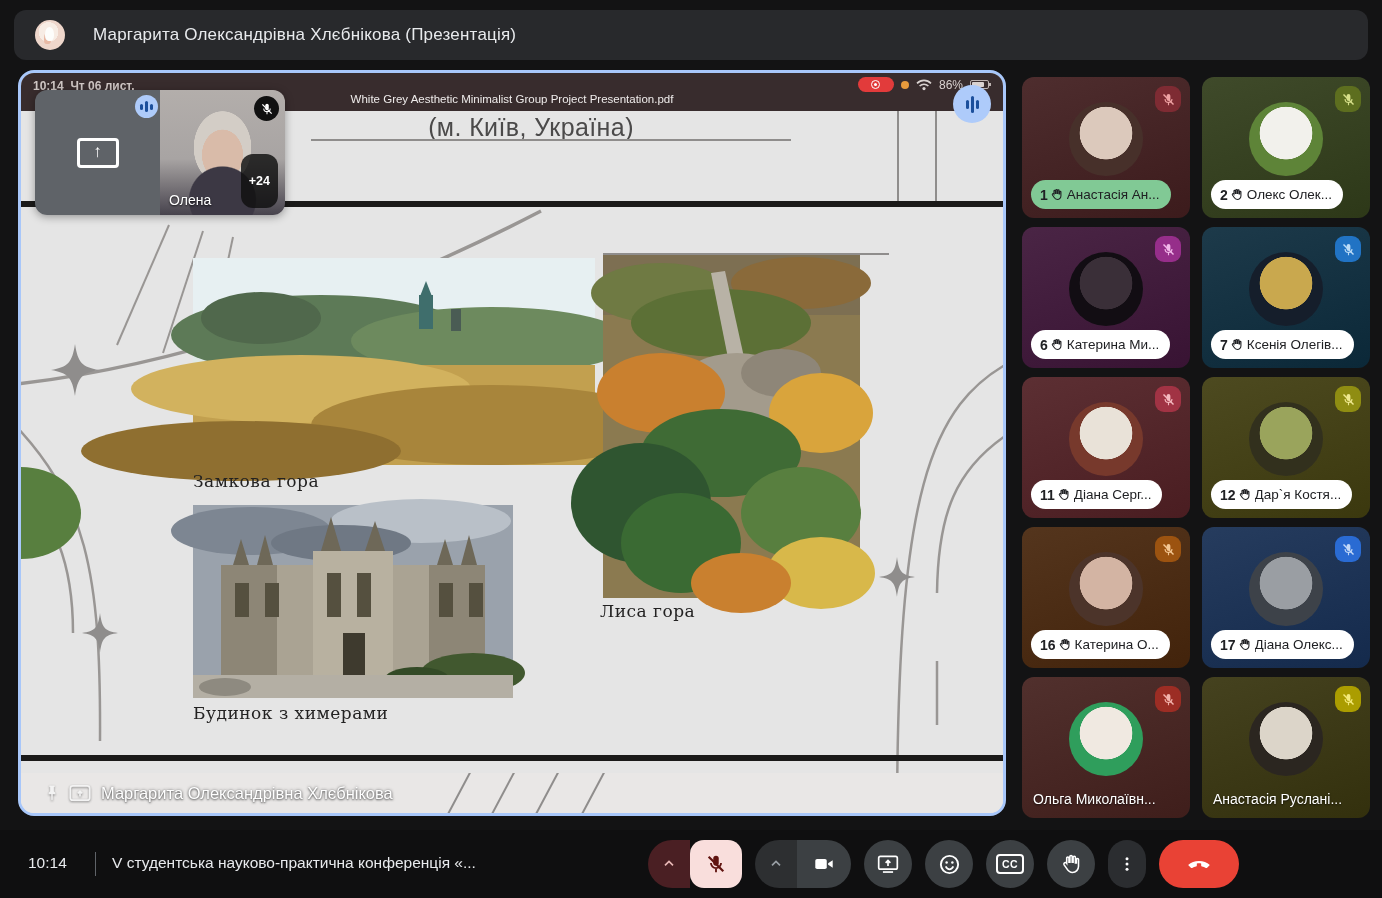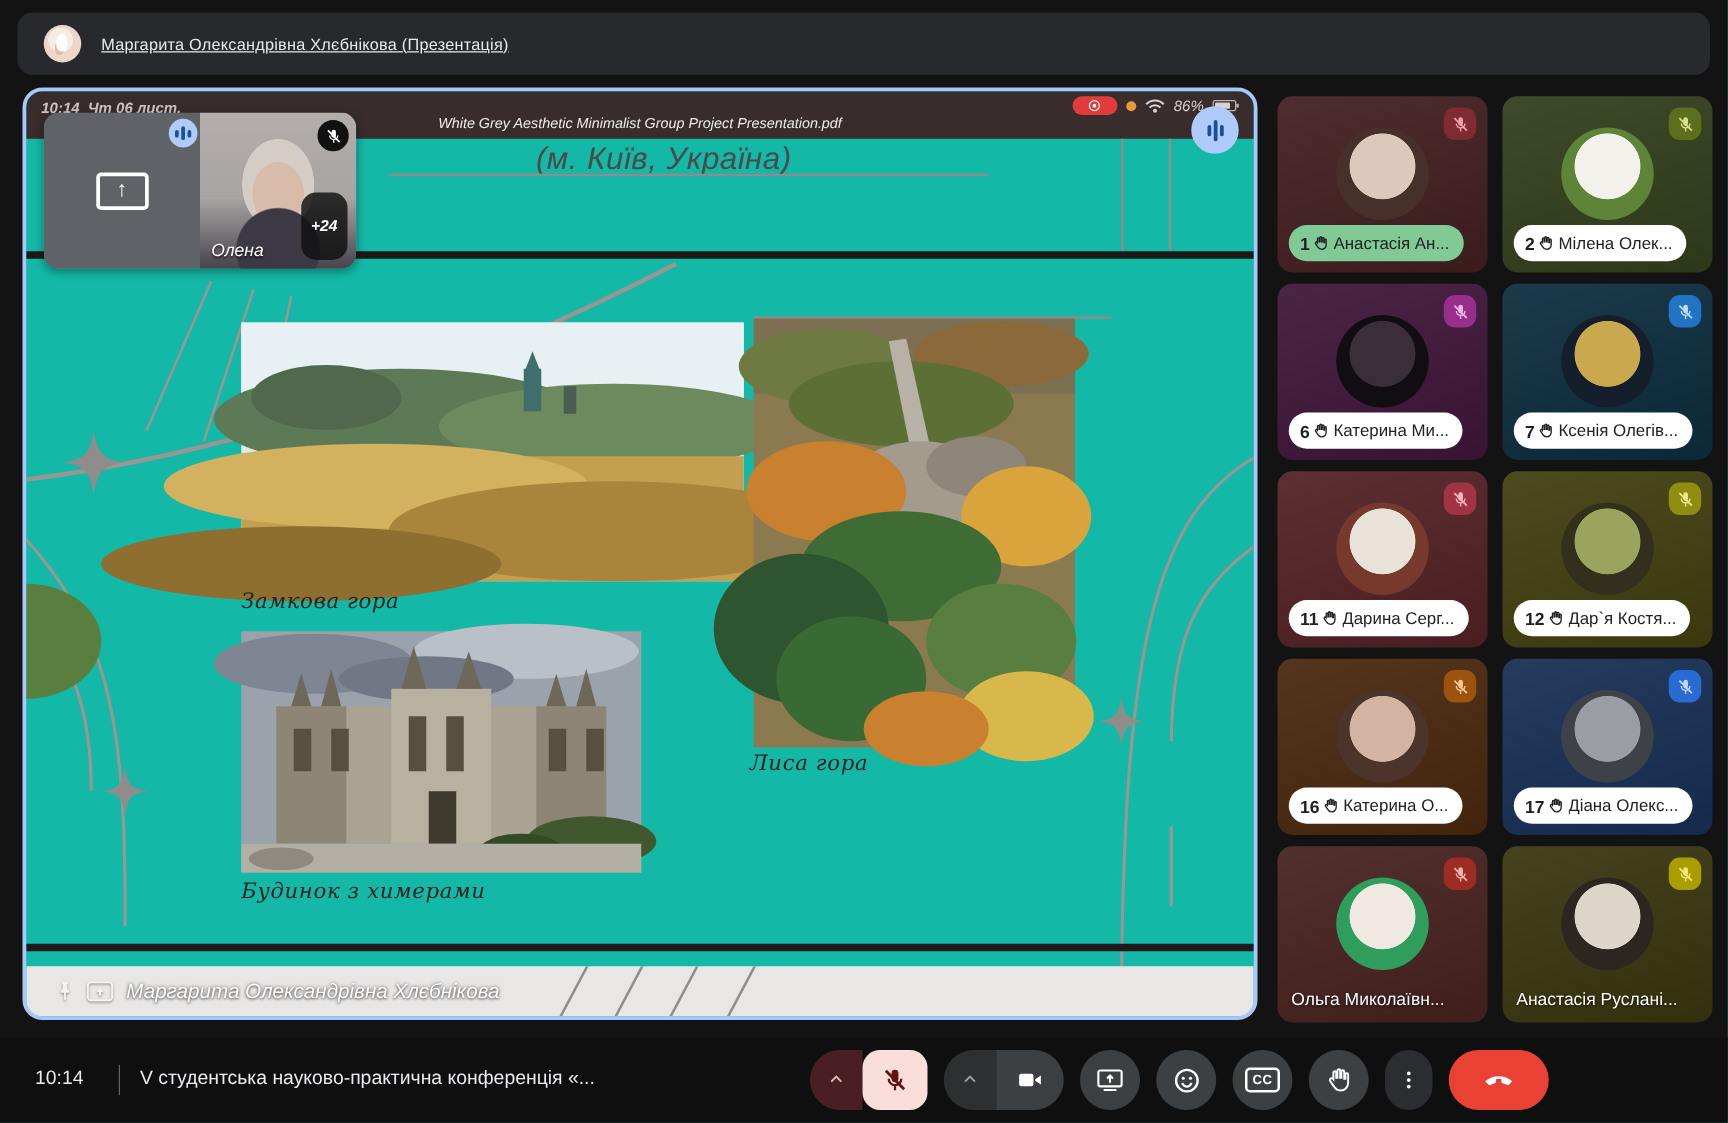--- a/index.html
+++ b/index.html
@@ -8,25 +8,25 @@
   .abs { position:absolute; }
 
   
   #top-bar { position:absolute; left:14px; top:10px; right:14px; height:50px;
              background:#28292c; border-radius:12px; display:flex; align-items:center; }
   #top-avatar { width:30px; height:30px; border-radius:50%; margin-left:21px;
                 background:radial-gradient(circle at 45% 40%, #f7ece4 0 40%, #eed6cb 41% 100%);
                 position:relative; }
   #top-avatar::after{ content:""; position:absolute; left:10px; top:7px; width:9px; height:14px;
                 background:#fdfdfb; border-radius:50% 50% 40% 40%; box-shadow:-2px 4px 0 -1px #e8b9a5;}
-  #top-title { color:#e8eaed; font-size:13px; margin-left:16px; letter-spacing:.2px;text-decoration:underline; }
+  #top-title { color:#e8eaed; font-size:17px; margin-left:28px; letter-spacing:.2px; }
 
   
   #share { position:absolute; left:18px; top:70px; width:988px; height:746px;
-           border:3px solid #a8c7fa; border-radius:16px; background:#14b8a6; overflow:hidden;font-style:italic; }
+           border:3px solid #a8c7fa; border-radius:16px; background:#e5e5e5; overflow:hidden; }
   #status-bar { position:absolute; left:0; top:0; right:0; height:38px; background:#382c2d;
                 color:#d9d2d0; font-size:12px; }
   #status-left { position:absolute; left:12px; top:6px; font-weight:bold; color:#cfc6c4; }
   #doc-title { position:absolute; left:0; right:0; top:20px; text-align:center;
                color:#efeceb; font-size:11.5px; }
   #status-right { position:absolute; right:14px; top:4px; display:flex; align-items:center; gap:7px; }
   #rec-pill { width:36px; height:15px; border-radius:8px; background:#e23b3b; display:flex;
               align-items:center; justify-content:center; }
   #rec-pill i { width:9px; height:9px; border:1.6px solid #fff; border-radius:50%; display:block;
                 position:relative;}
@@ -317,21 +317,21 @@
         </svg>
       </div>
     <div class="avatar" style="background: radial-gradient(circle at 50% 42%, rgb(242, 241, 236) 0px, rgb(242, 241, 236) 46%, rgb(94, 132, 56) 47%, rgb(94, 132, 56) 100%);"></div>
     <div class="pill">
       <span class="num">2</span>
       <span class="hand">
           <svg width="13" height="13" viewBox="0 0 24 24">
   <path d="M7.3 11.2 V5.6 a1.25 1.25 0 0 1 2.5 0 V10 h1 V3.9 a1.25 1.25 0 0 1 2.5 0 V10 h1 V4.7 a1.25 1.25 0 0 1 2.5 0 V11 h1 V7.2 a1.2 1.2 0 0 1 2.4 0 V14.4 C20.2 18.2 17.5 21.2 13.6 21.2 C10.5 21.2 8.9 19.7 7.4 17.1 L4.5 12.9 C4 12 4.3 11 5.2 10.6 C5.9 10.3 6.8 10.5 7.3 11.2 Z" fill="none" stroke="#202124" stroke-width="2"></path>
           </svg>
         </span>
-      <span class="pname">Мілена Олек...</span>
+      <span class="pname">Олекс Олек...</span>
     </div>
 
   </div>
 
   <div class="tile" style="background: linear-gradient(160deg, rgb(74, 37, 69), rgb(56, 19, 51));">
     <div class="badge" style="background: rgb(150, 46, 138);">
         <svg width="15" height="15" viewBox="0 0 24 24">
   <path d="M12 3a3 3 0 0 1 3 3v5a3 3 0 0 1-6 0V6a3 3 0 0 1 3-3z" fill="#f2b8ea"></path>
   <path d="M6.5 11a5.5 5.5 0 0 0 11 0 M12 16.5V21" stroke="#f2b8ea" stroke-width="1.8" fill="none"></path>
   <path d="M4 4 L20 20" stroke="#f2b8ea" stroke-width="2.2"></path>
@@ -380,21 +380,21 @@
         </svg>
       </div>
     <div class="avatar" style="background: radial-gradient(circle at 50% 42%, rgb(233, 226, 216) 0px, rgb(233, 226, 216) 46%, rgb(119, 57, 44) 47%, rgb(119, 57, 44) 100%);"></div>
     <div class="pill">
       <span class="num">11</span>
       <span class="hand">
           <svg width="13" height="13" viewBox="0 0 24 24">
   <path d="M7.3 11.2 V5.6 a1.25 1.25 0 0 1 2.5 0 V10 h1 V3.9 a1.25 1.25 0 0 1 2.5 0 V10 h1 V4.7 a1.25 1.25 0 0 1 2.5 0 V11 h1 V7.2 a1.2 1.2 0 0 1 2.4 0 V14.4 C20.2 18.2 17.5 21.2 13.6 21.2 C10.5 21.2 8.9 19.7 7.4 17.1 L4.5 12.9 C4 12 4.3 11 5.2 10.6 C5.9 10.3 6.8 10.5 7.3 11.2 Z" fill="none" stroke="#202124" stroke-width="2"></path>
           </svg>
         </span>
-      <span class="pname">Дарина Серг...</span>
+      <span class="pname">Діана Серг...</span>
     </div>
 
   </div>
 
   <div class="tile" style="background: linear-gradient(160deg, rgb(77, 74, 32), rgb(59, 56, 14));">
     <div class="badge" style="background: rgb(143, 141, 18);">
         <svg width="15" height="15" viewBox="0 0 24 24">
   <path d="M12 3a3 3 0 0 1 3 3v5a3 3 0 0 1-6 0V6a3 3 0 0 1 3-3z" fill="#efe98f"></path>
   <path d="M6.5 11a5.5 5.5 0 0 0 11 0 M12 16.5V21" stroke="#efe98f" stroke-width="1.8" fill="none"></path>
   <path d="M4 4 L20 20" stroke="#efe98f" stroke-width="2.2"></path>

